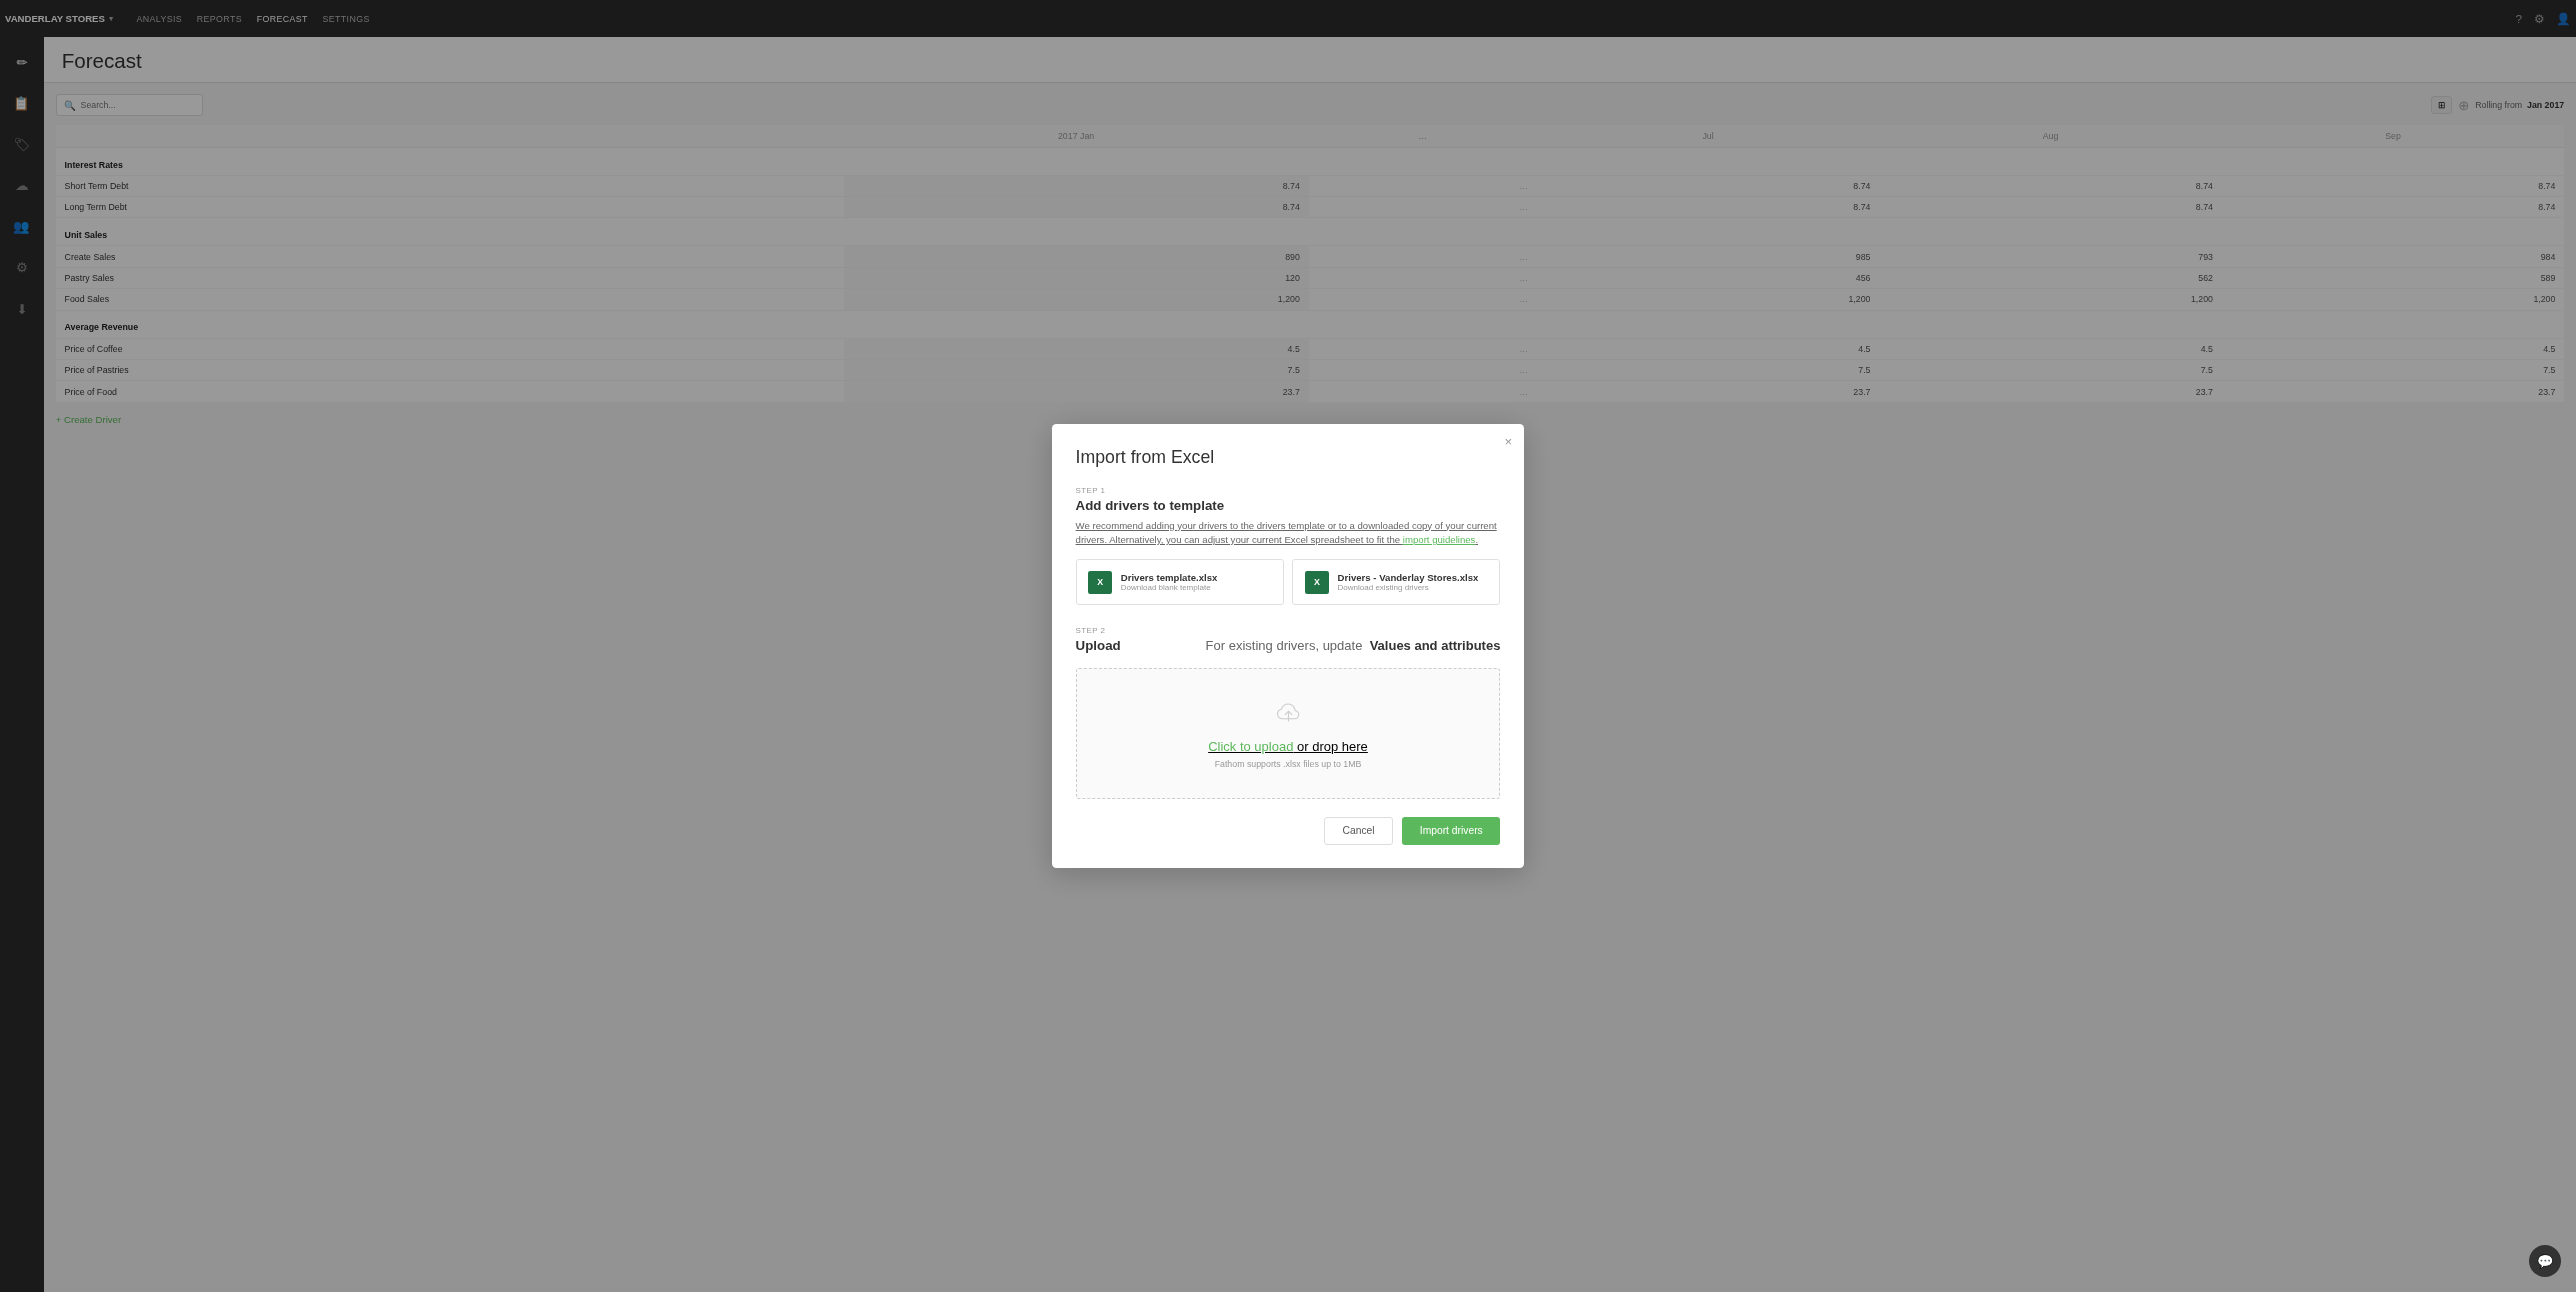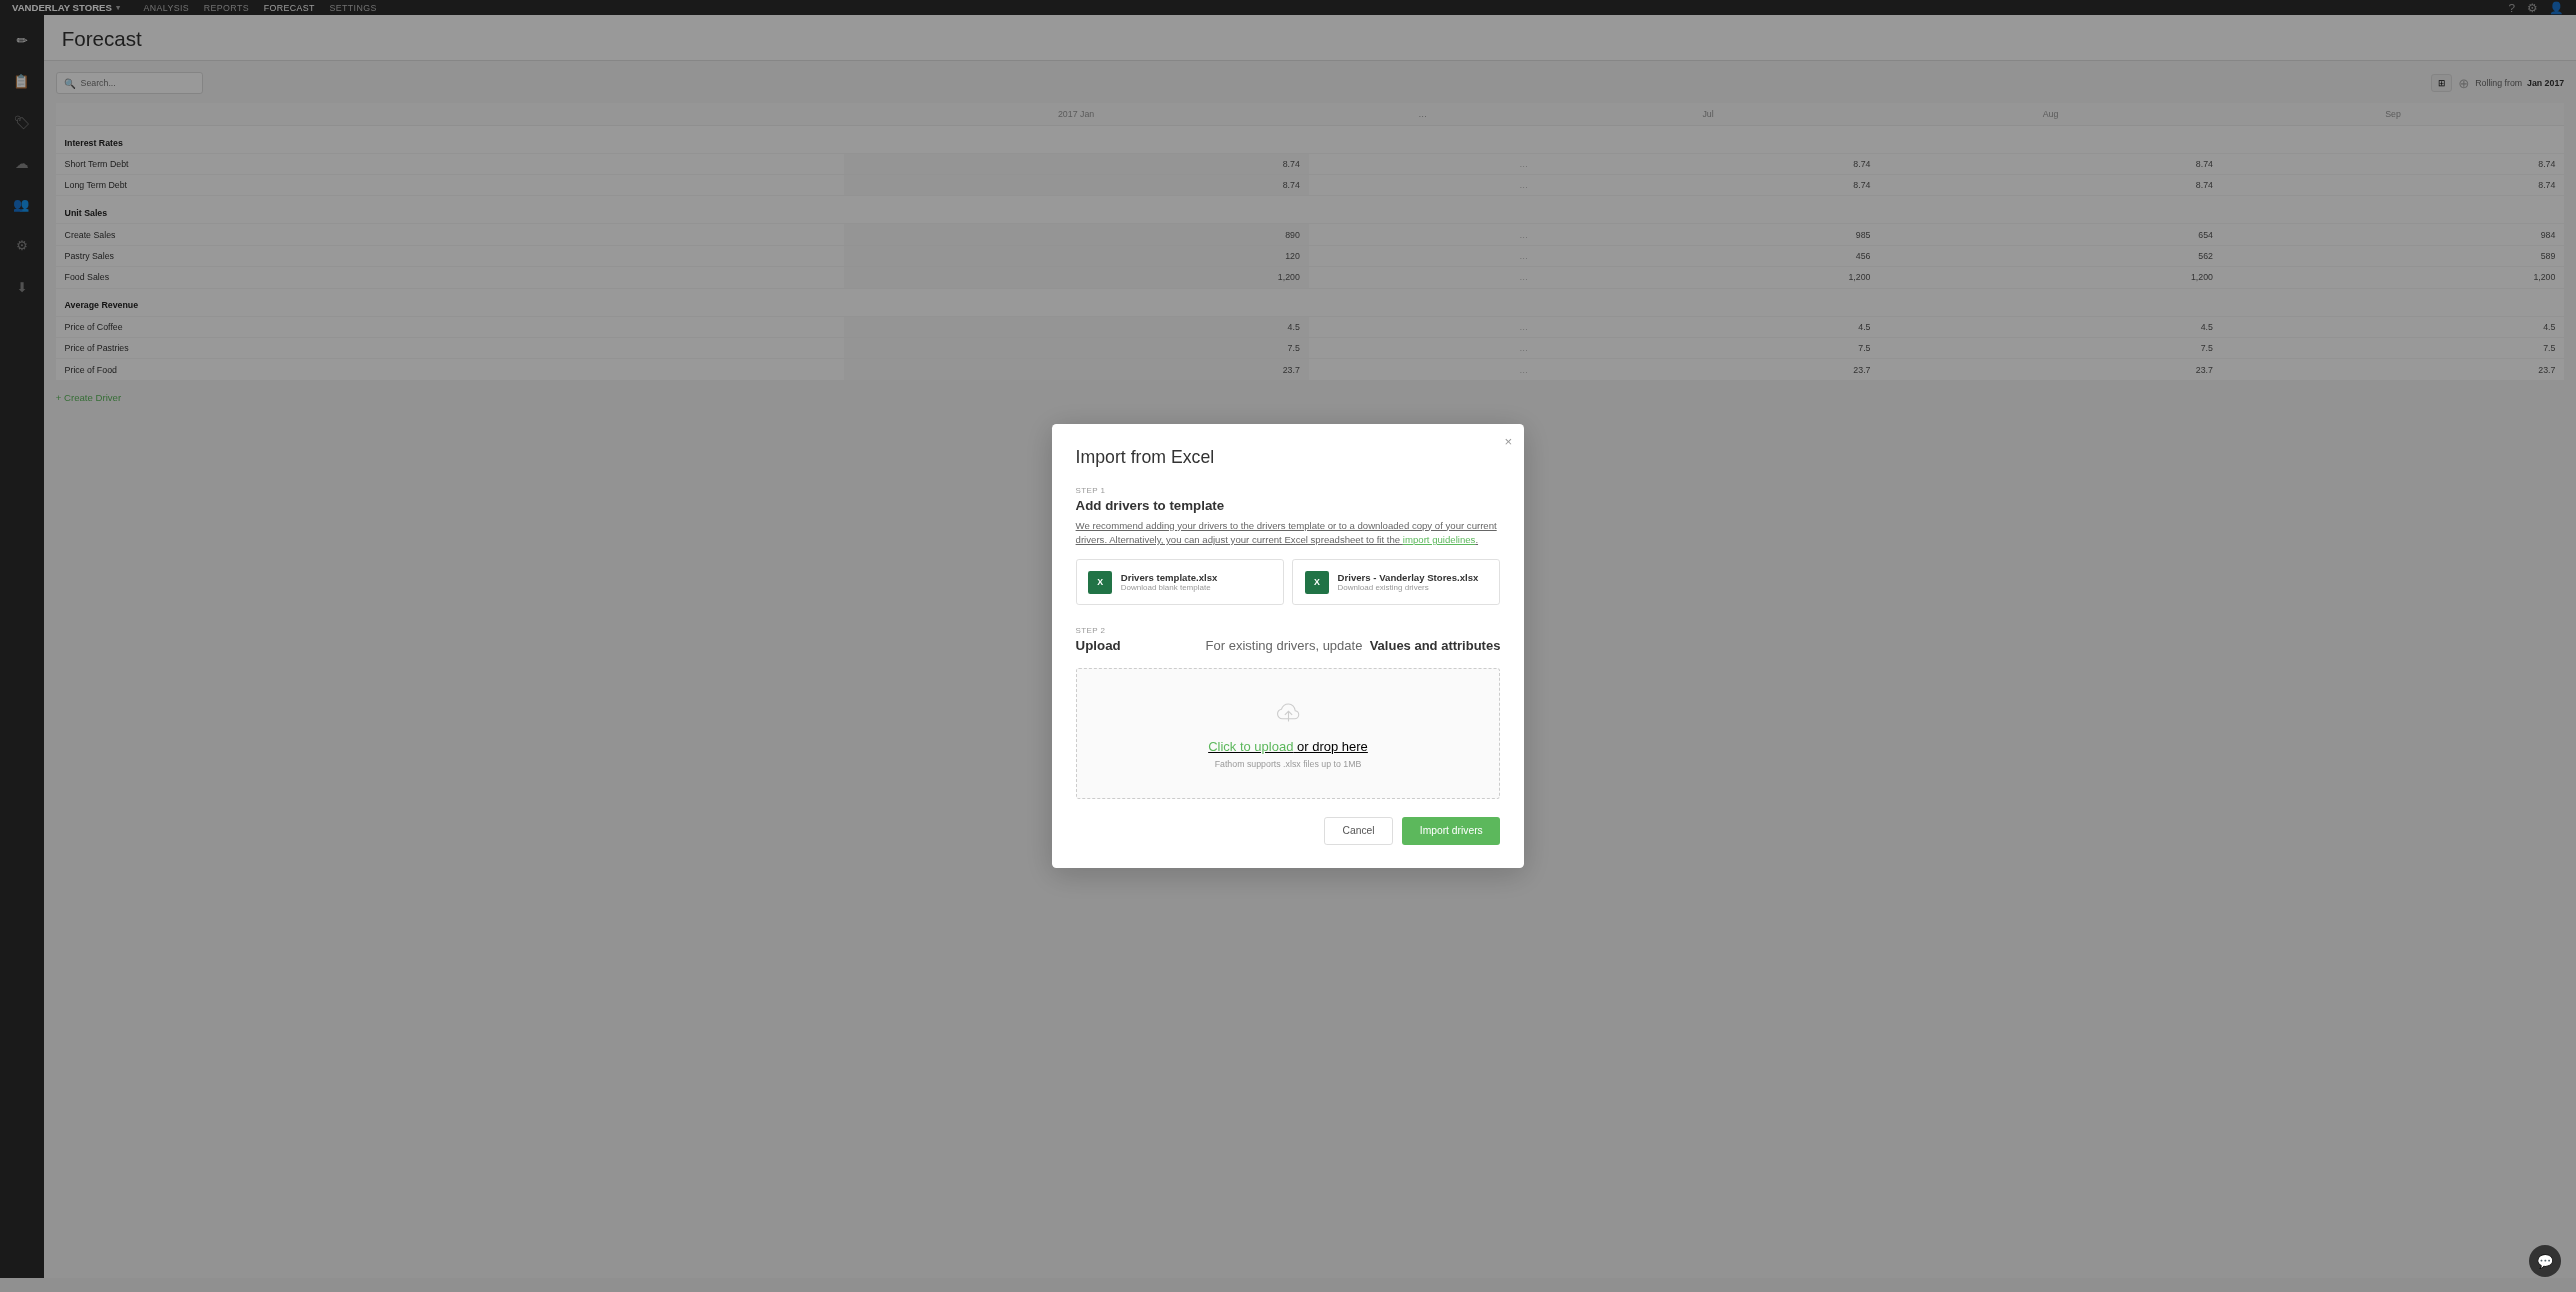--- a/index.html
+++ b/index.html
@@ -1,24 +1,24 @@
 <!DOCTYPE html>
 <html style="font-size:11.8px"><head>
   <meta charset="utf-8">
   <style>
     * { box-sizing: border-box; margin: 0; padding: 0; }
     body { font-family: -apple-system, BlinkMacSystemFont, 'Segoe UI', sans-serif; background: #f0f0f0; overflow: hidden; }
 
     
     .topnav {
       background: #2c2c2c;
-      height: 15px;
+      height: 37px;
       display: flex;
       align-items: center;
-      padding: 0 12px;
+      padding: 0 5px;
       gap: 17.7px;
       position: relative;
       z-index: 1;
     }
     .topnav-brand {
       display: flex;
       align-items: center;
       gap: 4.4px;
       color: #fff;
       font-size: 9.6px;
@@ -287,21 +287,21 @@
               <td></td>
               <td></td>
               <td></td>
               <td></td>
             </tr>
             <tr>
       <td class="label-col">Create Sales</td>
       <td class="col-year">890</td>
       <td style="color:#bbb">…</td>
       <td>985</td>
-      <td>654</td>
+      <td>793</td>
       <td>984</td>
     </tr>
             <tr>
       <td class="label-col">Pastry Sales</td>
       <td class="col-year">120</td>
       <td style="color:#bbb">…</td>
       <td>456</td>
       <td>562</td>
       <td>589</td>
     </tr>

